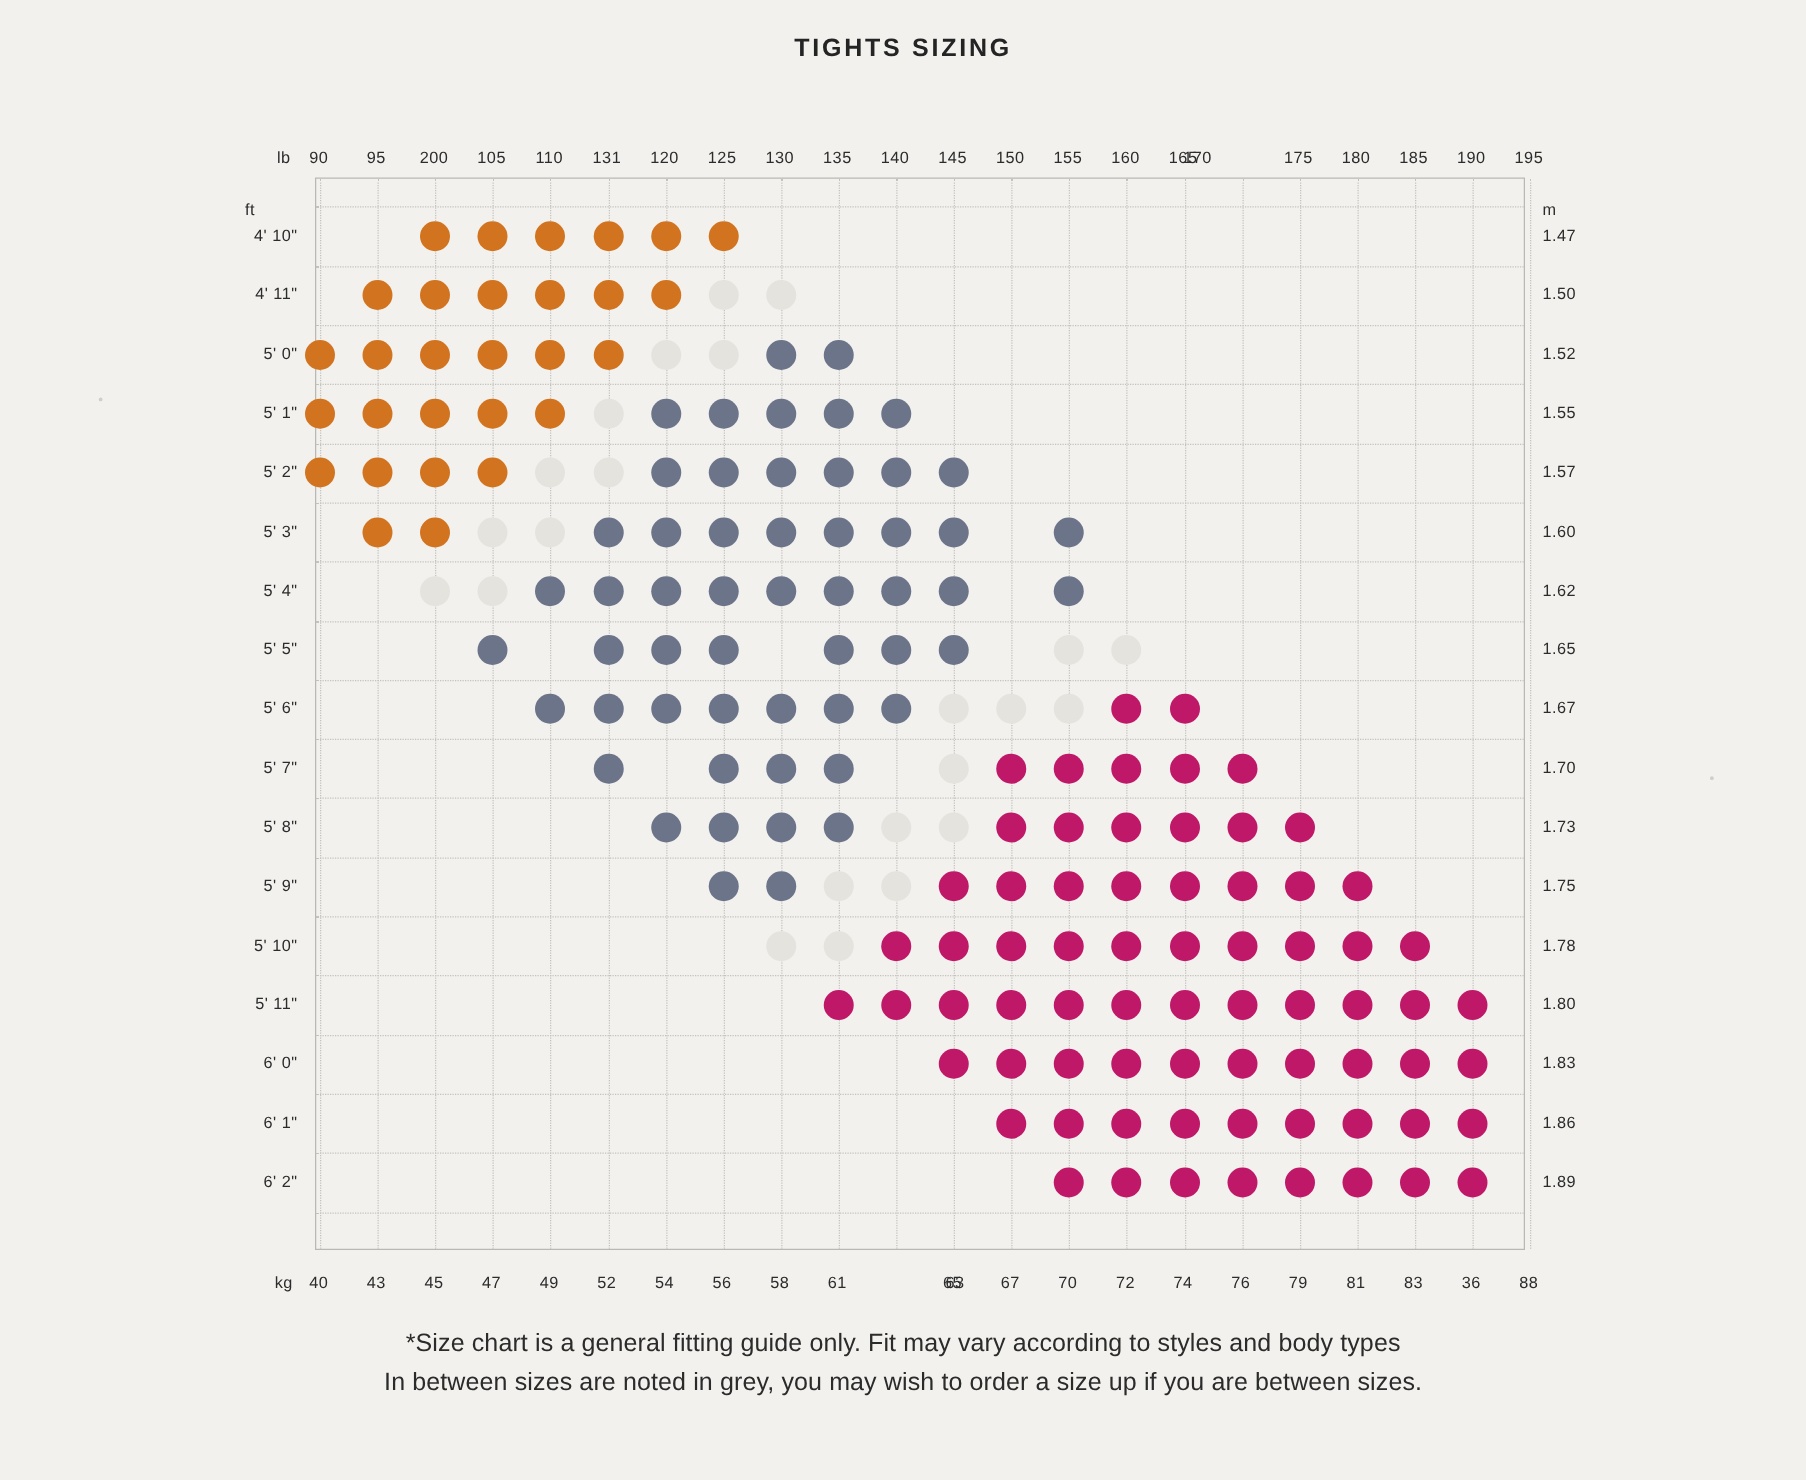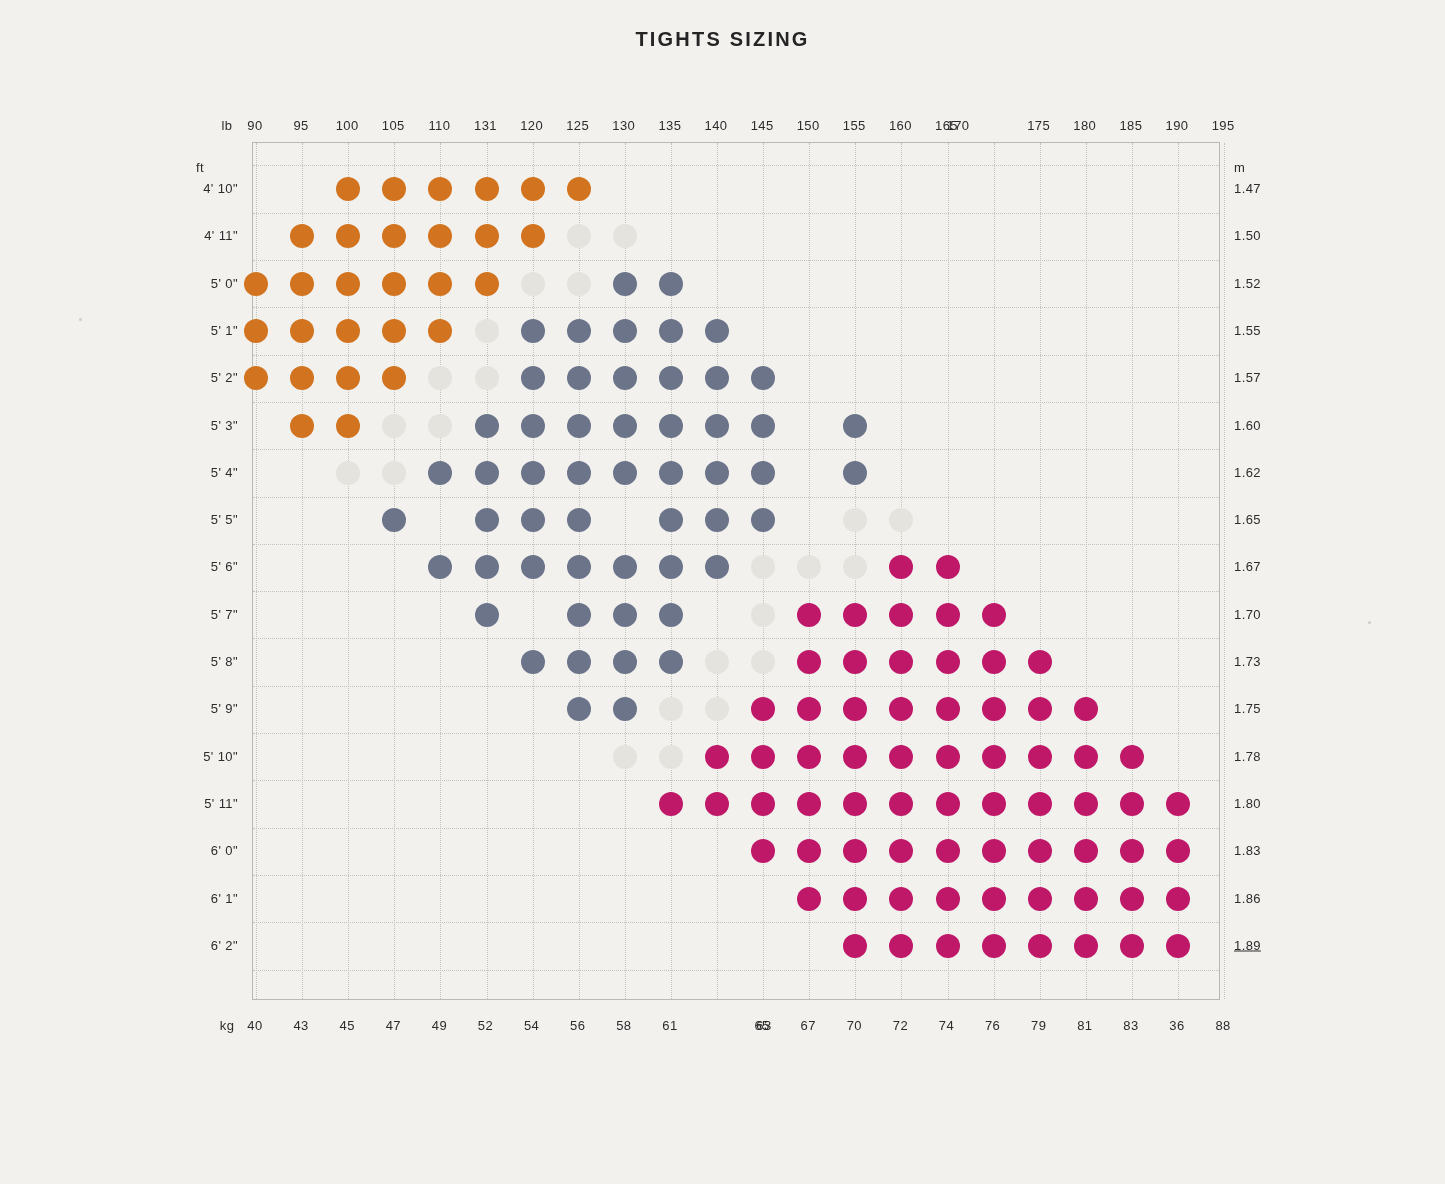--- a/index.html
+++ b/index.html
@@ -140,21 +140,21 @@
   <div class="speck" style="left:79px; top:318px;"></div>
   <div class="speck" style="left:1368px; top:621px;"></div>
 
   <div id="axis-layer">
       <div class="axis-label x-top" style="left: 227px;">lb</div>
       <div class="axis-label x-bottom" style="left: 227px;">kg</div>
       <div class="axis-label " style="left: 196px; top: 160px;">ft</div>
       <div class="axis-label " style="left: 1234px; top: 160px;">m</div>
       <div class="axis-label x-top" style="left: 255px;">90</div>
       <div class="axis-label x-top" style="left: 301.1px;">95</div>
-      <div class="axis-label x-top" style="left: 347.2px;">100</div>
+      <div class="axis-label x-top" style="left: 347.2px;">200</div>
       <div class="axis-label x-top" style="left: 393.3px;">105</div>
       <div class="axis-label x-top" style="left: 439.4px;">110</div>
       <div class="axis-label x-top" style="left: 485.5px;">131</div>
       <div class="axis-label x-top" style="left: 531.6px;">120</div>
       <div class="axis-label x-top" style="left: 577.7px;">125</div>
       <div class="axis-label x-top" style="left: 623.8px;">130</div>
       <div class="axis-label x-top" style="left: 669.9px;">135</div>
       <div class="axis-label x-top" style="left: 716px;">140</div>
       <div class="axis-label x-top" style="left: 762.1px;">145</div>
       <div class="axis-label x-top" style="left: 808.2px;">150</div>
@@ -215,21 +215,21 @@
       <div class="axis-label y-right" style="top: 471.8px;">1.62</div>
       <div class="axis-label y-right" style="top: 519.1px;">1.65</div>
       <div class="axis-label y-right" style="top: 566.4px;">1.67</div>
       <div class="axis-label y-right" style="top: 613.7px;">1.70</div>
       <div class="axis-label y-right" style="top: 661px;">1.73</div>
       <div class="axis-label y-right" style="top: 708.3px;">1.75</div>
       <div class="axis-label y-right" style="top: 755.6px;">1.78</div>
       <div class="axis-label y-right" style="top: 802.9px;">1.80</div>
       <div class="axis-label y-right" style="top: 850.2px;">1.83</div>
       <div class="axis-label y-right" style="top: 897.5px;">1.86</div>
-      <div class="axis-label y-right" style="top: 944.8px; text-decoration: underline;">1.89</div>
+      <div class="axis-label y-right" style="top: 944.8px;">1.89</div>
     </div>
 
   <div id="plot-frame">
     <div id="grid-layer">
         <div class="grid-line grid-v" style="left: 3px;"></div>
         <div class="grid-line grid-v" style="left: 49.1px;"></div>
         <div class="grid-line grid-v" style="left: 95.2px;"></div>
         <div class="grid-line grid-v" style="left: 141.3px;"></div>
         <div class="grid-line grid-v" style="left: 187.4px;"></div>
         <div class="grid-line grid-v" style="left: 233.5px;"></div>
@@ -441,14 +441,18 @@
         <div class="dot" title="160 lb / 6' 2&quot; — L-XL" style="left: 648.4px; top: 802.8px; background: rgb(191, 24, 104);"></div>
         <div class="dot" title="165 lb / 6' 2&quot; — L-XL" style="left: 694.5px; top: 802.8px; background: rgb(191, 24, 104);"></div>
         <div class="dot" title="170 lb / 6' 2&quot; — L-XL" style="left: 740.6px; top: 802.8px; background: rgb(191, 24, 104);"></div>
         <div class="dot" title="175 lb / 6' 2&quot; — L-XL" style="left: 786.7px; top: 802.8px; background: rgb(191, 24, 104);"></div>
         <div class="dot" title="180 lb / 6' 2&quot; — L-XL" style="left: 832.8px; top: 802.8px; background: rgb(191, 24, 104);"></div>
         <div class="dot" title="185 lb / 6' 2&quot; — L-XL" style="left: 878.9px; top: 802.8px; background: rgb(191, 24, 104);"></div>
         <div class="dot" title="190 lb / 6' 2&quot; — L-XL" style="left: 925px; top: 802.8px; background: rgb(191, 24, 104);"></div>
       </div>
   </div>
 
+  <div class="footnote">
+    <div>*Size chart is a general fitting guide only. Fit may vary according to styles and body types</div>
+    <div>In between sizes are noted in grey, you may wish to order a size up if you are between sizes.</div>
+  </div>
 
 </div>
 
 </body></html>

